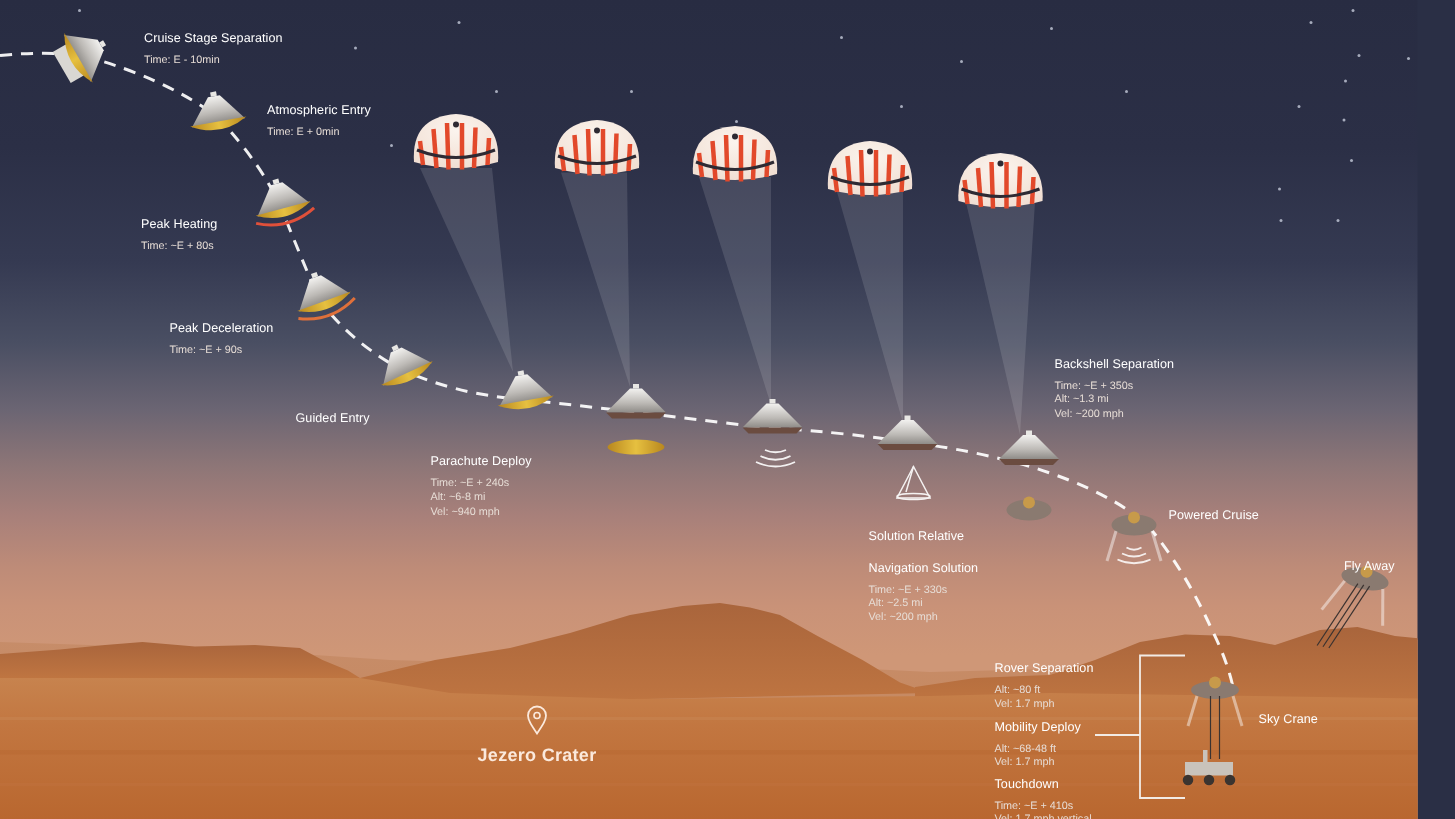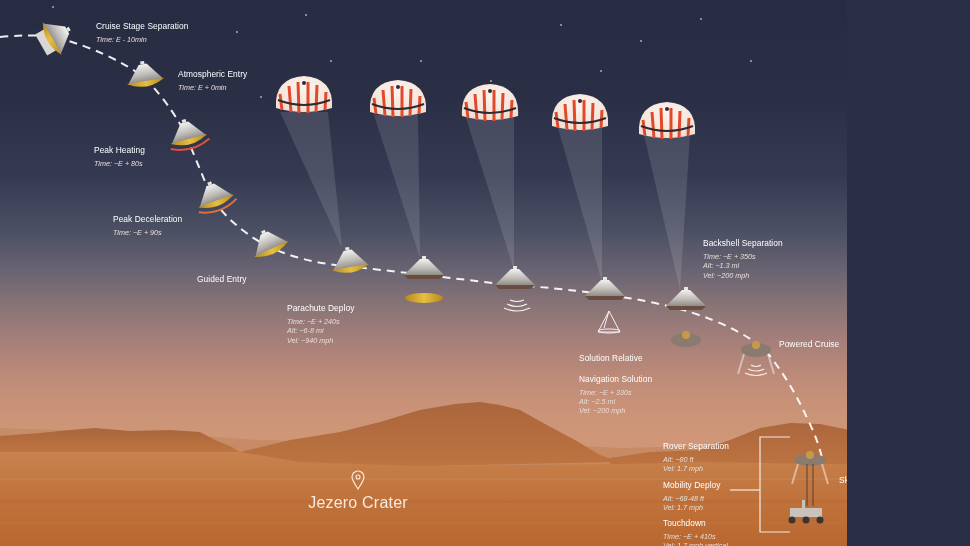--- a/index.html
+++ b/index.html
@@ -1,31 +1,31 @@
 <!DOCTYPE html>
 <html><head>
 <meta charset="utf-8">
 <style>
   * { margin: 0; padding: 0; box-sizing: border-box; }
   html, body { width: 970px; height: 546px; overflow: hidden; background: #2a2f45; }
   body { font-family: "Liberation Sans", sans-serif; }
   #scene {
-    position: relative; width: 847px; height: 546px; overflow: hidden;
+    position: relative; width: 945px; height: 546px; overflow: hidden;
     background: linear-gradient(180deg,
       #282c42 0%, #2b2f46 18%, #353a52 32%, #4a4f63 42%,
       #6b6573 50%, #8e7677 57%, #a8807a 63%, #bd8b78 69%, #c99278 74%, #cf9777 80%);
   }
   .star { position: absolute; width: 2px; height: 2px; border-radius: 50%; background: rgba(220,225,240,0.7); }
   svg.layer { position: absolute; left: 0; top: 0; }
   .label { position: absolute; color: #f4ece6; line-height: 1.3; white-space: nowrap; }
   .label .t { font-size: 8.4px; font-weight: 400; color: #ffffff; letter-spacing: 0.05px; }
-  .label .d { font-size: 7.2px; color: #e7ddd6; display: block; font-style: italic; }
+  .label .d { font-size: 7.2px; color: #e7ddd6; display: block; }
   .crater { position: absolute; left: 303px; top: 470px; width: 110px; text-align: center; }
   .crater .pin { display: block; margin: 0 auto 4px auto; }
-  .crater .name { font-size: 16px; font-weight: 400; color: #fbe9dc; letter-spacing: 0.2px; }
+  .crater .name { font-size: 12px; font-weight: 700; color: #fbe9dc; letter-spacing: 0.2px; }
 </style>
 </head>
 <body>
 
 <div id="scene">
 
   <div>
     <span class="star" style="left:52px;top:6px"></span>
     <span class="star" style="left:236px;top:31px"></span>
     <span class="star" style="left:305px;top:14px"></span>

